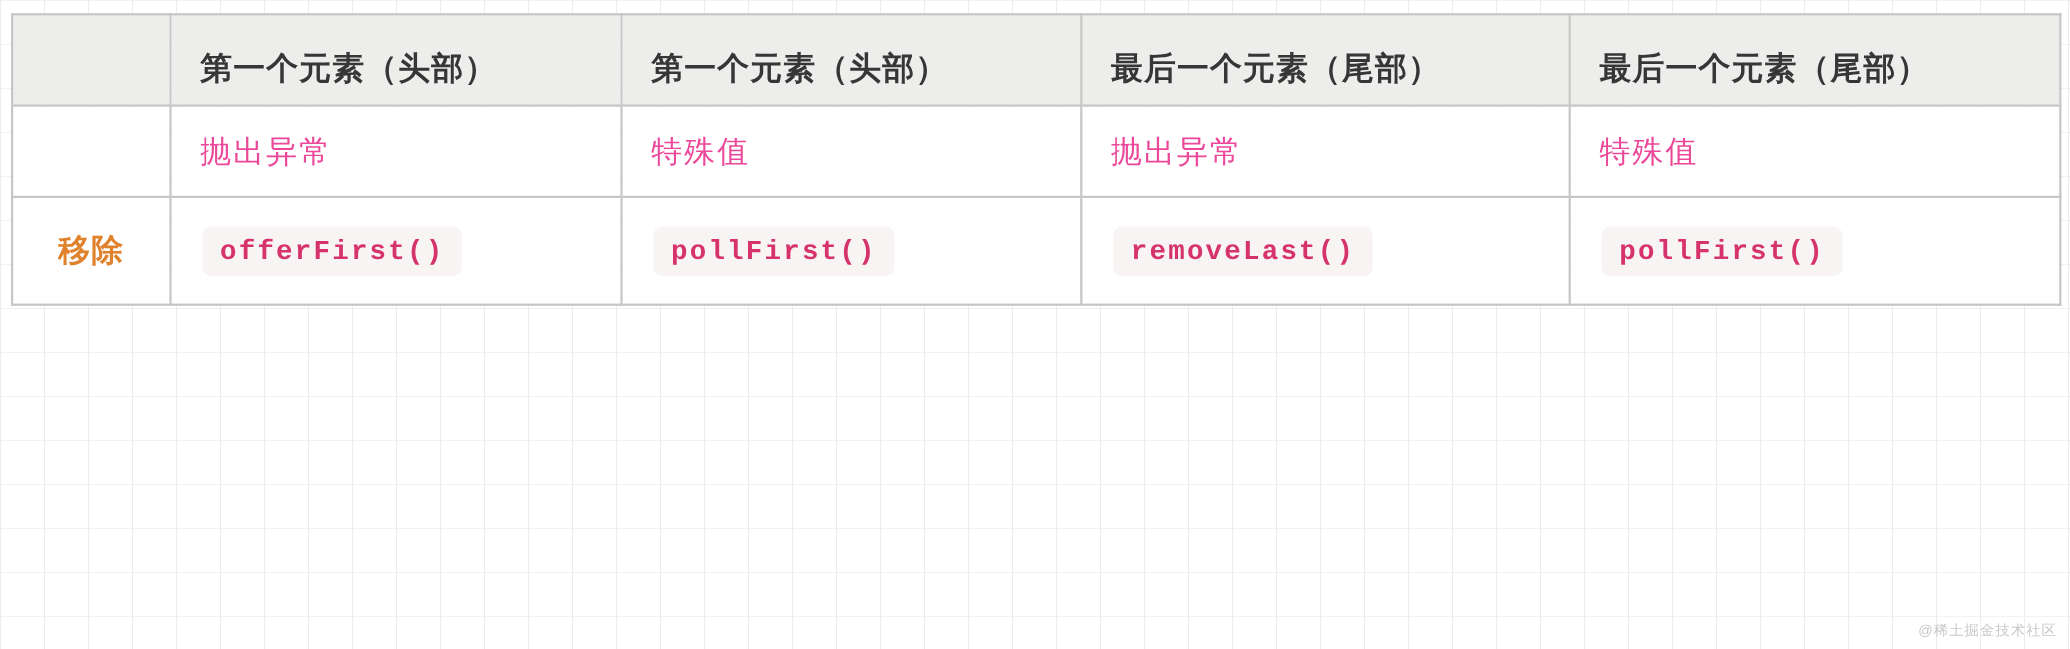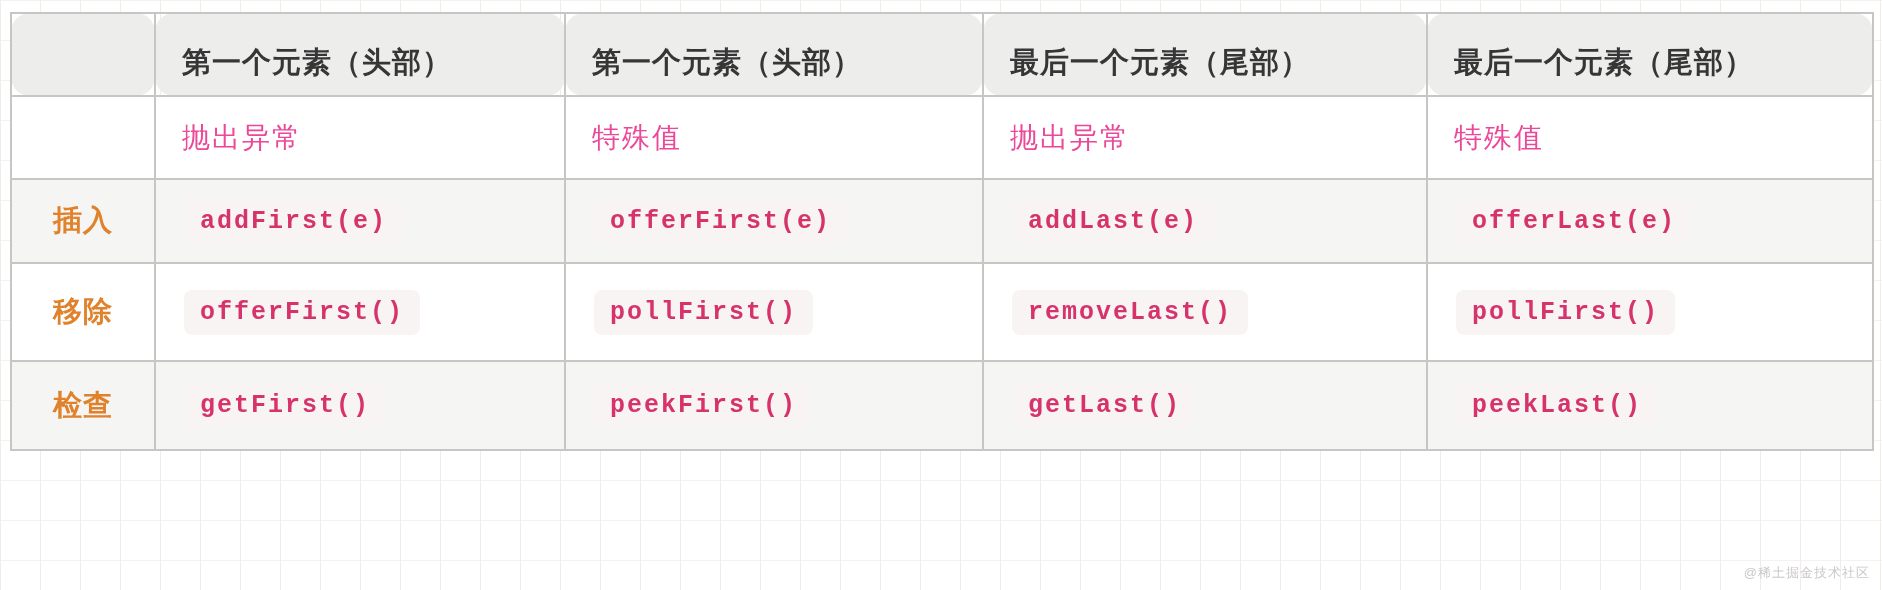--- a/index.html
+++ b/index.html
@@ -26,21 +26,20 @@
     overflow:hidden;
   }
   .deque thead th{
     background:#ededec;
     color:#363636;
     font-size:29px;
     font-weight:700;
     text-align:left;
     padding:16px 10px 0 26px;
     letter-spacing:1px;
-    border-radius:19px;
   }
   .r-head{height:83px;}
   .r-link{height:83px;}
   .r-insert{height:84px;}
   .r-remove{height:98px;}
   .r-check{height:89px;}
   .row-white td,.row-white th{background:#ffffff;}
   .row-gray td,.row-gray th{background:#f5f5f4;}
   .label-cell{
     color:#e0812c;
@@ -110,64 +109,34 @@
           <a class="doc-link">特殊值</a>
         </td>
         <td class="link-cell">
           <a class="doc-link">抛出异常</a>
         </td>
         <td class="link-cell">
           <a class="doc-link">特殊值</a>
         </td>
       </tr>
 
-      <tr class="r-insert row-gray">
-        <th class="label-cell">插入</th>
-        <td class="code-cell">
-          <code class="chip">addFirst(e)</code>
-        </td>
-        <td class="code-cell">
-          <code class="chip">offerFirst(e)</code>
-        </td>
-        <td class="code-cell">
-          <code class="chip">addLast(e)</code>
-        </td>
-        <td class="code-cell">
-          <code class="chip">offerLast(e)</code>
-        </td>
-      </tr>
 
       <tr class="r-remove row-white">
         <th class="label-cell">移除</th>
         <td class="code-cell">
           <code class="chip">offerFirst()</code>
         </td>
         <td class="code-cell">
           <code class="chip">pollFirst()</code>
         </td>
         <td class="code-cell">
           <code class="chip">removeLast()</code>
         </td>
         <td class="code-cell">
           <code class="chip">pollFirst()</code>
         </td>
       </tr>
 
-      <tr class="r-check row-gray">
-        <th class="label-cell">检查</th>
-        <td class="code-cell">
-          <code class="chip">getFirst()</code>
-        </td>
-        <td class="code-cell">
-          <code class="chip">peekFirst()</code>
-        </td>
-        <td class="code-cell">
-          <code class="chip">getLast()</code>
-        </td>
-        <td class="code-cell">
-          <code class="chip">peekLast()</code>
-        </td>
-      </tr>
     </tbody>
   </table>
 
   <div class="watermark">@稀土掘金技术社区</div>
 </div>
 
 </body></html>

